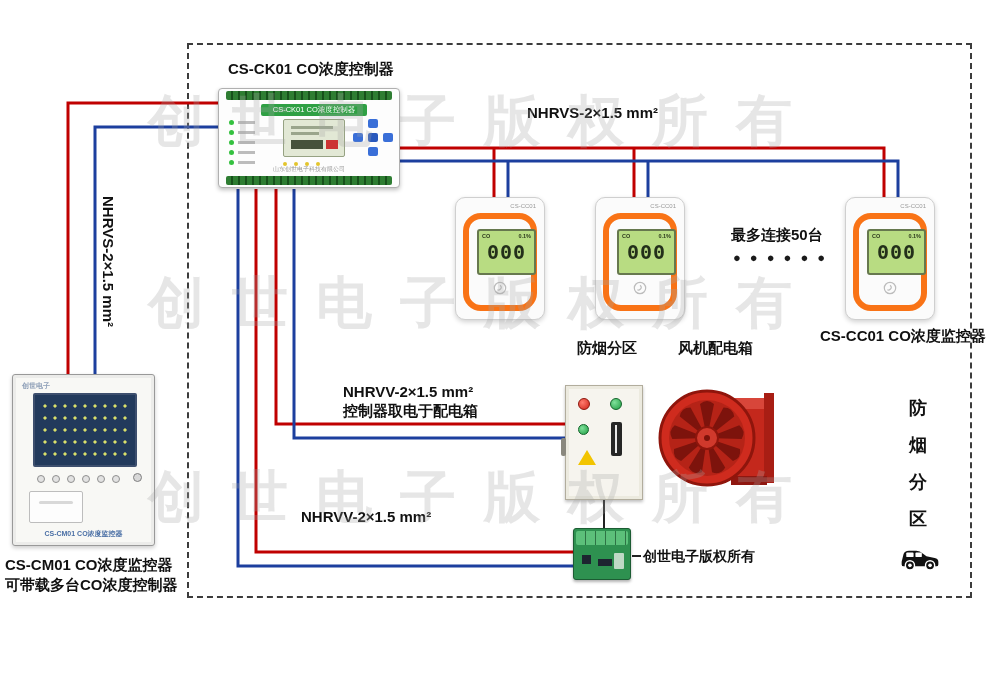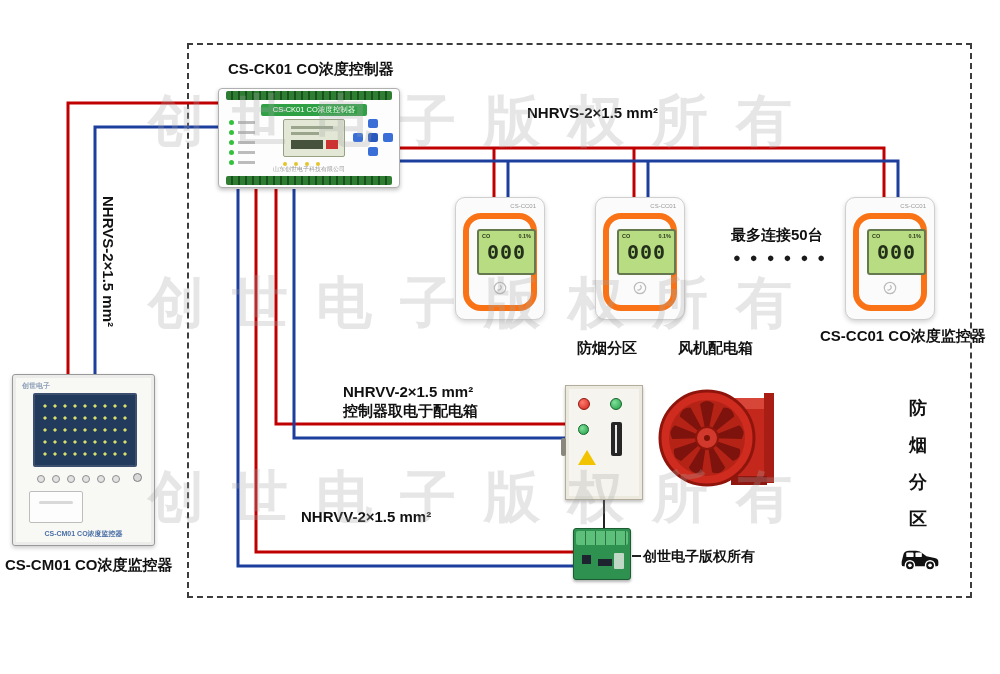--- a/index.html
+++ b/index.html
@@ -321,20 +321,21 @@
     <div>NHRVV-2×1.5 mm²</div>
     <div>控制器取电于配电箱</div>
   </div>
   <div class="lbl f15 two-line" style="left:301px; top:507px;">
     <div>NHRVV-2×1.5 mm²</div>
   </div>
 
   <div class="lbl f14" style="left:643px; top:548px;">创世电子版权所有</div>
 
   <div class="lbl f15" style="left:5px; top:556px;">CS-CM01 CO浓度监控器</div>
+  <div class="lbl f15" style="left:5px; top:576px;">可带载多台CO浓度控制器</div>
 
   <div class="zone">防烟分区</div>
   <svg id="car" width="44" height="32" viewBox="0 0 48 32">
     <path d="M4,20 L6,12 Q7,8 12,8 L20,8 Q24,8 27,11 L31,14 L40,16 Q44,17 44,20 L44,23 Q44,25 42,25 L6,25 Q4,25 4,23 Z" fill="#111"></path>
     <rect x="9" y="10" width="8" height="5" rx="1" fill="#fff"></rect>
     <rect x="19" y="10" width="7" height="5" rx="1" fill="#fff"></rect>
     <circle cx="13" cy="24" r="5" fill="#111" stroke="#fff" stroke-width="1.5"></circle>
     <circle cx="35" cy="24" r="5" fill="#111" stroke="#fff" stroke-width="1.5"></circle>
     <circle cx="13" cy="24" r="2" fill="#fff"></circle>
     <circle cx="35" cy="24" r="2" fill="#fff"></circle>

